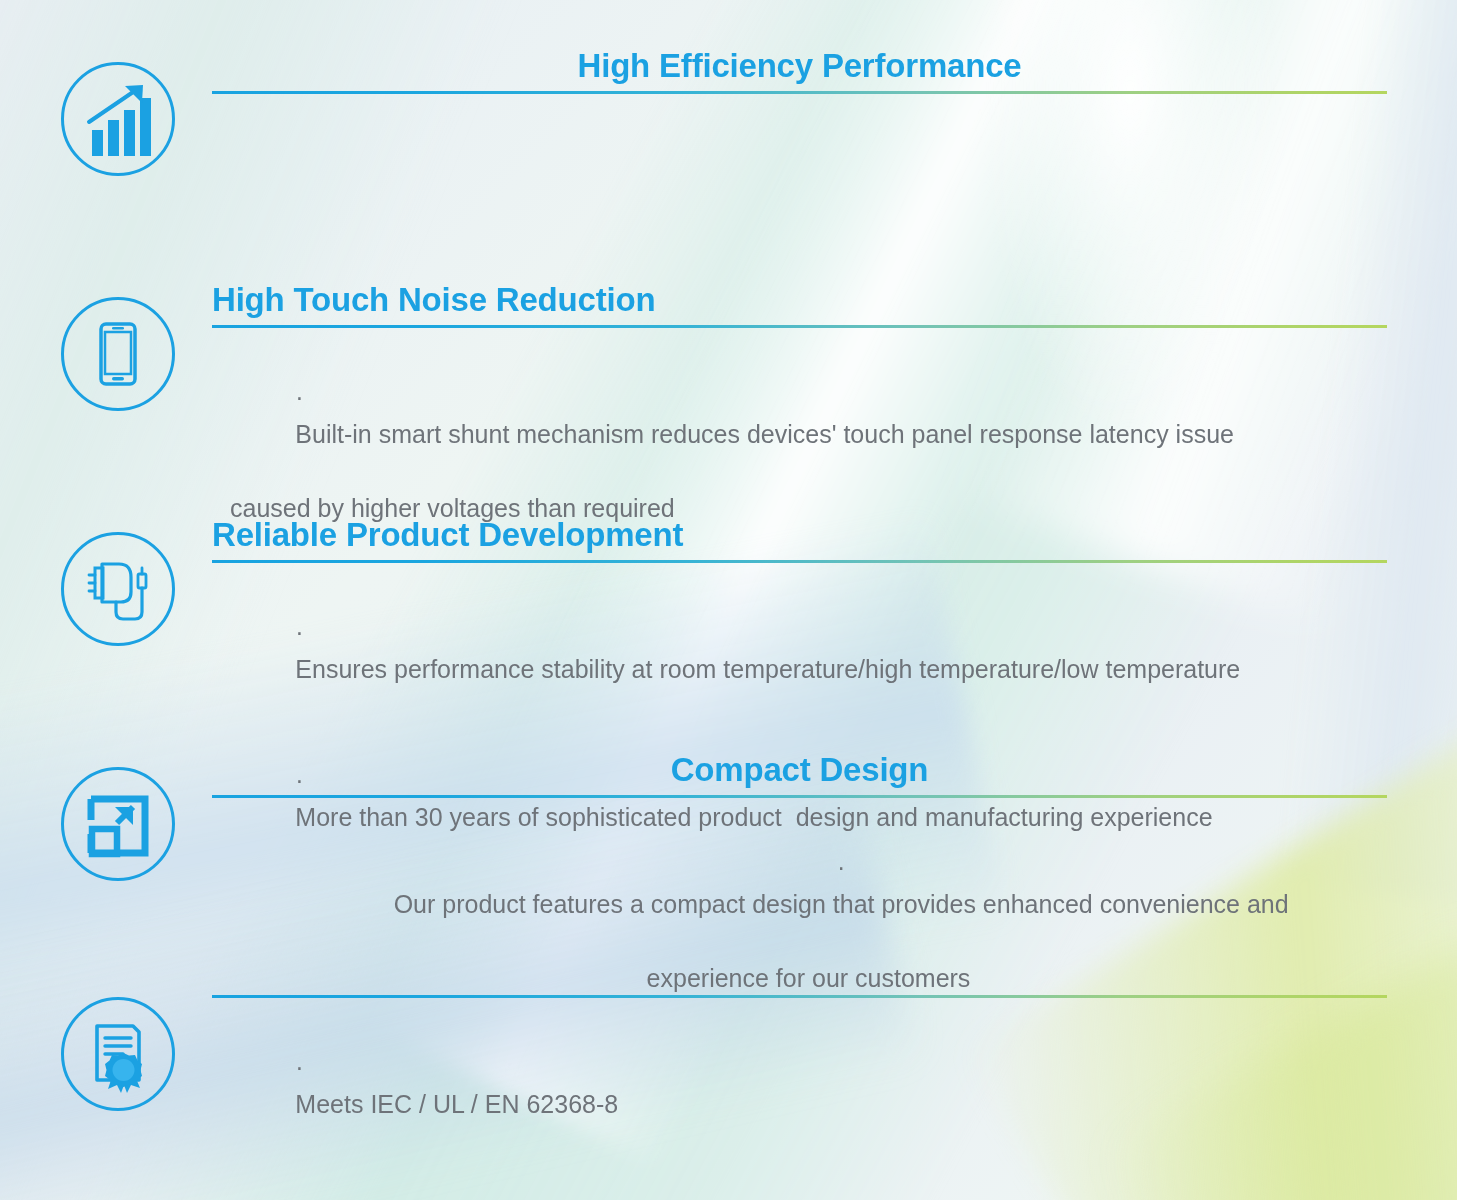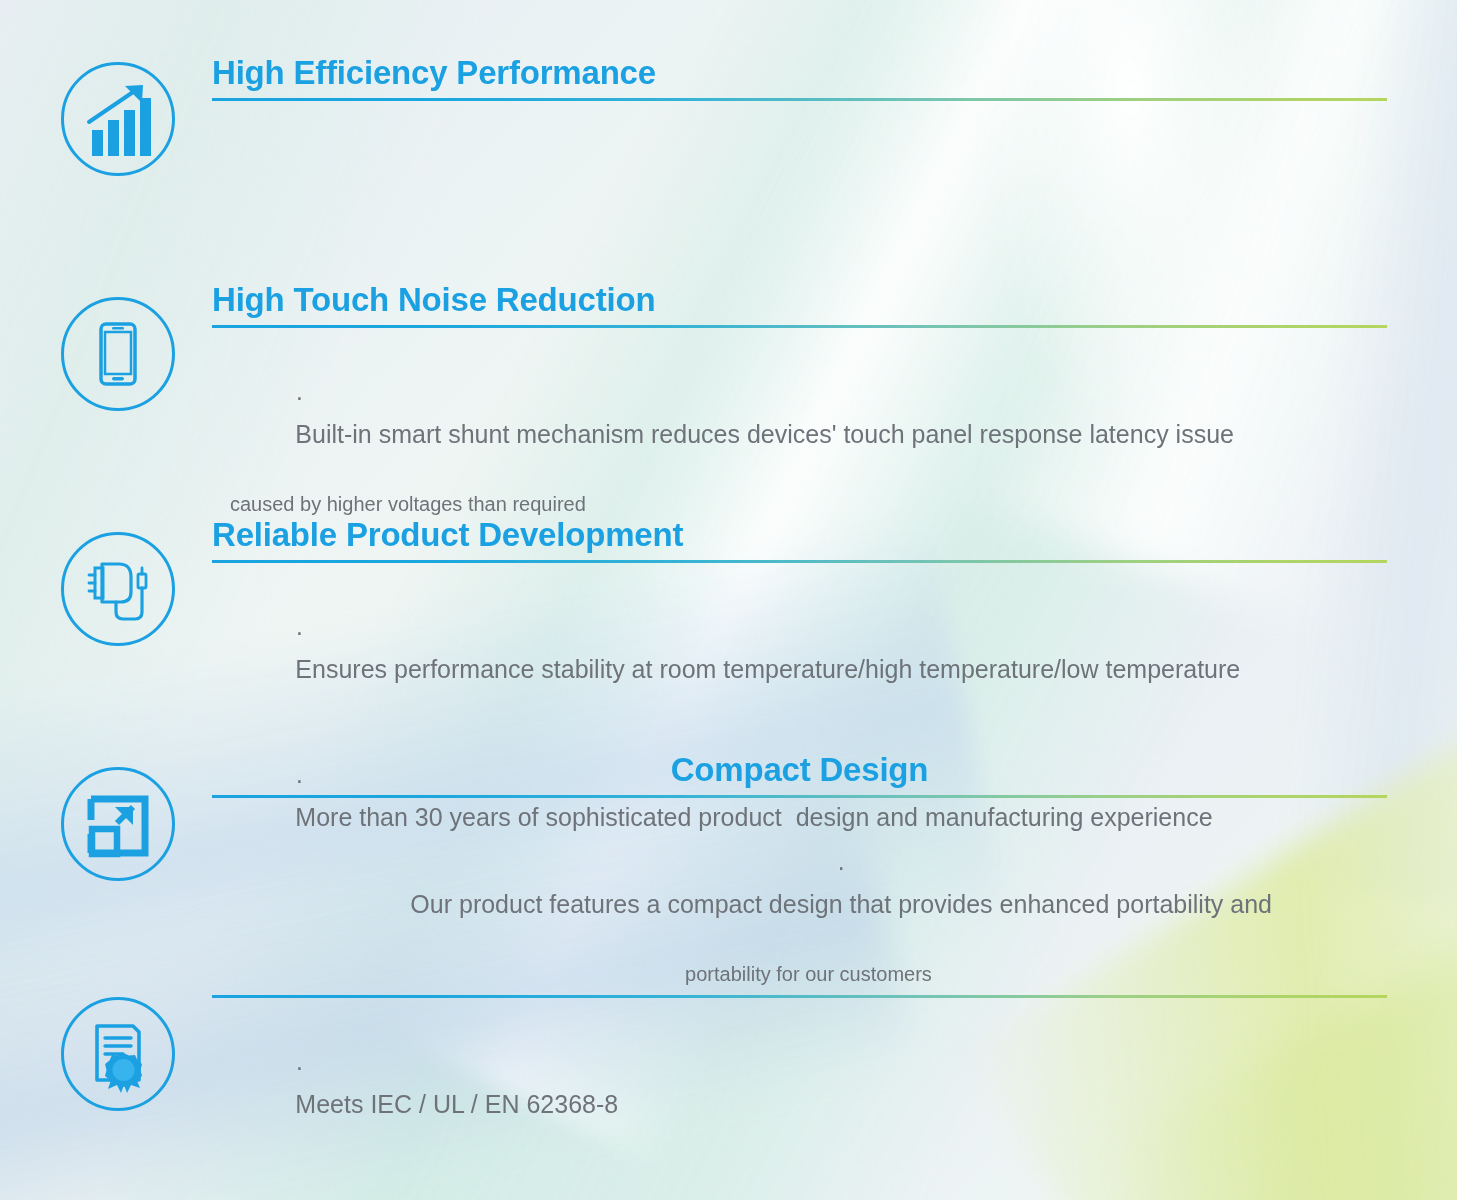--- a/index.html
+++ b/index.html
@@ -159,21 +159,21 @@
   .bullet {
     font-size: 25px;
     color: #6e7379;
     line-height: 1.48;
     white-space: pre-wrap;
   }
   .bullet .dot {
     color: #6e7379;
   }
   .bullet-cont {
-    font-size: 20px;
+    font-size: 25px;
     color: #6e7379;
     line-height: 1.48;
     padding-left: 18px;
   }
 </style>
 </head>
 <body>
 
 <div class="page">
 
@@ -197,21 +197,21 @@
         <svg width="118" height="118" viewBox="0 0 118 118">
           <circle cx="59" cy="59" r="55.5" fill="none" stroke="#1ba1e2" stroke-width="3"></circle>
           <rect x="33" y="70" width="11" height="26" fill="#1ba1e2"></rect>
           <rect x="49" y="60" width="11" height="36" fill="#1ba1e2"></rect>
           <rect x="65" y="50" width="11" height="46" fill="#1ba1e2"></rect>
           <rect x="81" y="38" width="11" height="58" fill="#1ba1e2"></rect>
           <path d="M30 62 L80 28" fill="none" stroke="#1ba1e2" stroke-width="4" stroke-linecap="round"></path>
           <path d="M66 26 L84 25 L83 43 Z" fill="#1ba1e2"></path>
         </svg>
       </div>
-      <div class="body-col" style="top:8px;">
+      <div class="body-col" style="top:1px;text-align:center;">
         <div class="f-title">High Efficiency Performance</div>
         <div class="rule"></div>
       </div>
     </div>
 
     <div class="feature" style="top:283px;">
       <div class="icon-wrap" style="left:59px; top:12px;">
         <svg width="118" height="118" viewBox="0 0 118 118">
           <circle cx="59" cy="59" r="55.5" fill="none" stroke="#1ba1e2" stroke-width="3"></circle>
           <rect x="42" y="29" width="34" height="60" rx="5" ry="5" fill="none" stroke="#1ba1e2" stroke-width="3.5"></rect>
@@ -271,23 +271,23 @@
           <path d="M74 42 L58 58" stroke="#1ba1e2" stroke-width="6" stroke-linecap="butt"></path>
           <path d="M74 60 L74 42 L56 42 Z" fill="#1ba1e2"></path>
         </svg>
       </div>
       <div class="body-col" style="top:0;text-align:center;">
         <div class="f-title">Compact Design</div>
         <div class="rule"></div>
         <div class="bullets">
           <div class="bullet">
             <span class="dot">·</span>
-            <span>Our product features a compact design that provides enhanced portability and</span>
-          </div>
-          <div class="bullet-cont">portability for our customers</div>
+            <span>Our product features a compact design that provides enhanced convenience and</span>
+          </div>
+          <div class="bullet-cont">experience for our customers</div>
         </div>
       </div>
     </div>
 
     <div class="feature" style="top:988px;">
       <div class="icon-wrap" style="left:59px; top:7px;">
         <svg width="118" height="118" viewBox="0 0 118 118">
           <circle cx="59" cy="59" r="55.5" fill="none" stroke="#1ba1e2" stroke-width="3"></circle>
           <path d="M38 31 L74 31 L80 37 L80 85 L38 85 Z" fill="none" stroke="#1ba1e2" stroke-width="3.6" stroke-linejoin="round"></path>
           <path d="M46 43 L72 43 M46 51 L72 51 M46 59 L64 59" stroke="#1ba1e2" stroke-width="3.4" stroke-linecap="round"></path>

